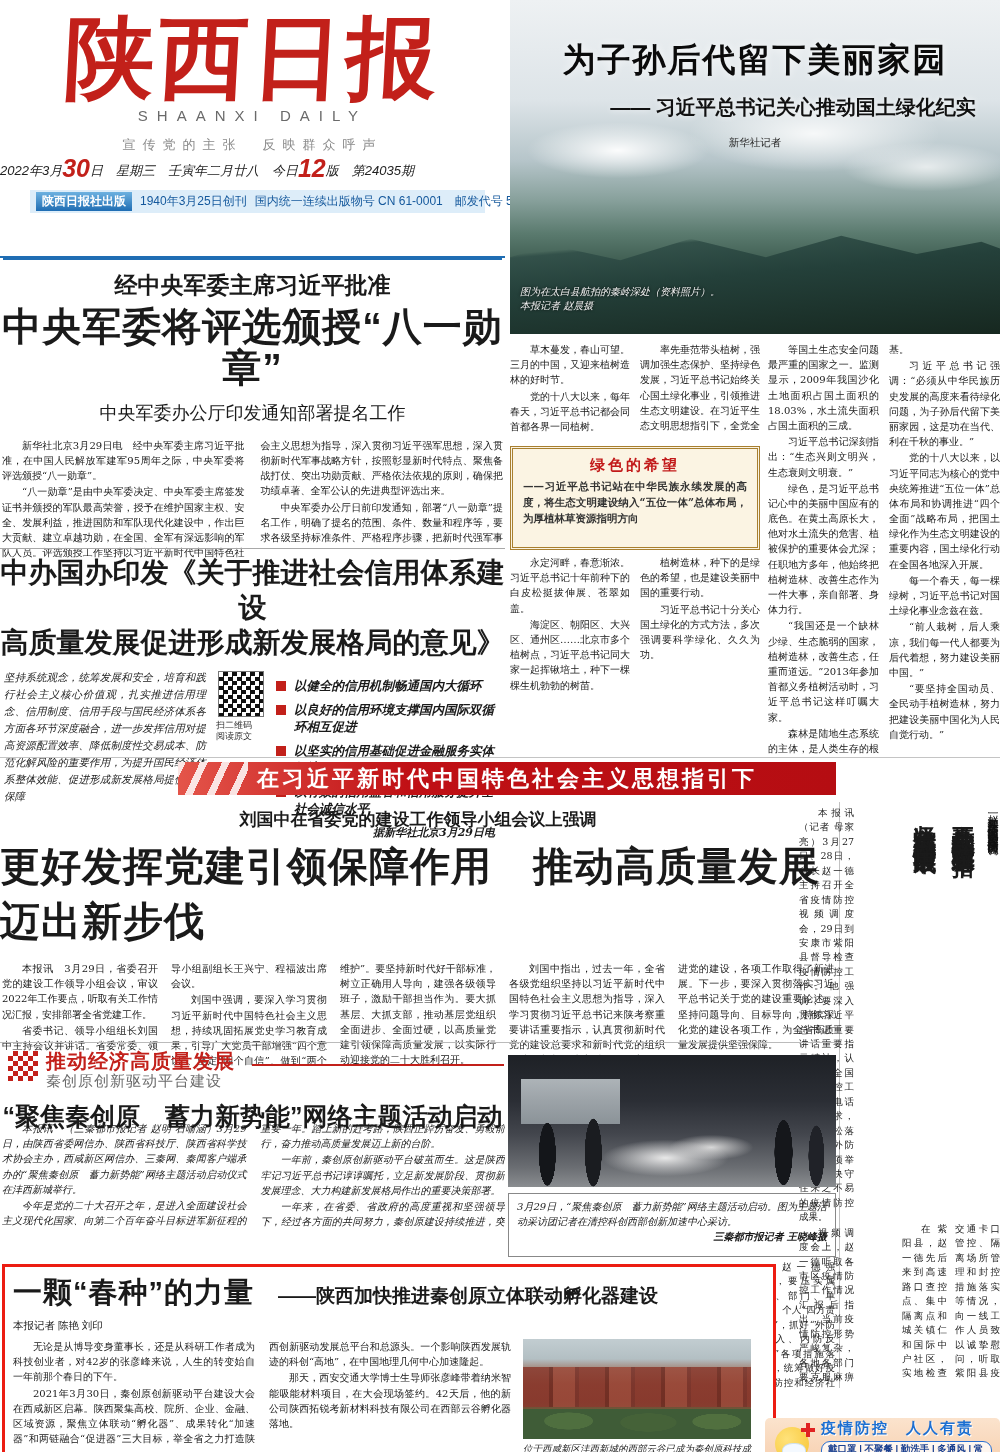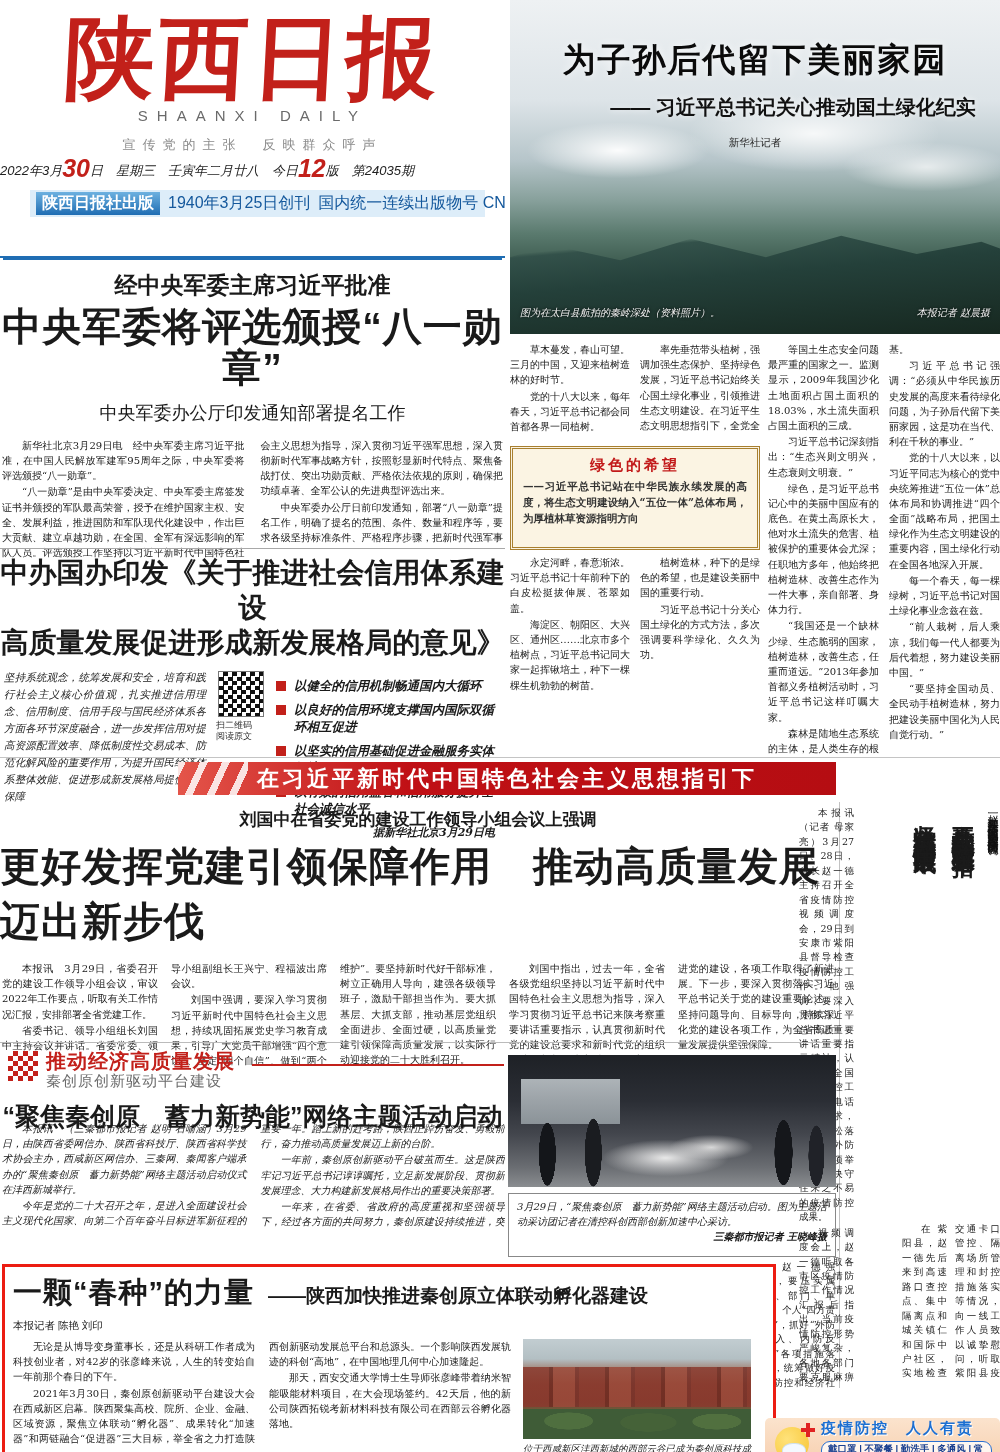--- a/index.html
+++ b/index.html
@@ -10,21 +10,21 @@
   
   .masthead{left:0;top:0;width:505px;height:256px;border-bottom:2px solid #1f6db3;
             box-shadow:0 5px 0 -3px #1f6db3;}
   .logo{margin-top:10px;text-align:center;font-family:"DejaVu Serif",serif;font-weight:bold;
         font-size:90px;line-height:1.05;color:#c2201a;letter-spacing:4px;transform:skewX(-3deg);}
   .logo-latin{margin-top:2px;text-align:center;letter-spacing:9px;font-size:15px;color:#6a6a6a;}
   .slogan{margin-top:12px;text-align:center;font-size:13px;letter-spacing:7px;color:#8a8a8a;}
   .dateline{margin-top:0;font-size:13px;color:#222;font-style:italic;}
   .dateline .big{font-size:25px;color:#c2201a;font-weight:bold;vertical-align:-2px;}
   .infobar{margin:7px 20px 0 30px;background:#ddedf9;display:flex;align-items:center;gap:8px;
-           padding:2px 6px;font-size:16px;color:#14589c;white-space:nowrap;}
+           padding:2px 6px;font-size:12px;color:#14589c;white-space:nowrap;}
   .infobar .pub{background:linear-gradient(180deg,#6db1e0,#1f6db3);color:#fff;padding:1px 6px;font-weight:bold;}
 
   
   .lead{left:0;top:260px;width:505px;height:286px;}
   .lead .kicker{margin-top:10px;text-align:center;font-size:23px;font-weight:700;}
   .lead .head{margin-top:6px;text-align:center;font-size:39px;font-weight:900;letter-spacing:1px;line-height:1.05;}
   .lead .sub{margin-top:12px;text-align:center;font-size:18px;font-weight:400;}
   .bodytext{font-size:10px;line-height:1.52;text-align:justify;color:#191919;
             font-family:"DejaVu Serif",serif;}
   .bodytext p{margin:0 0 1px;text-indent:2em;}
@@ -56,23 +56,23 @@
       radial-gradient(120px 35px at 85% 50%, rgba(255,255,255,.7), transparent 70%),
       linear-gradient(180deg,#eef1f3 0%,#dde4e8 30%,#b6c5ca 48%,#87a09b 60%,#5a7a6e 70%,#3a584c 80%,#253d33 92%,#1c2f27 100%);}
   .fphoto::after{content:"";position:absolute;left:-5%;right:-5%;bottom:0;height:46%;
       background:linear-gradient(175deg,transparent 38%,#33514a 40%,#24403a 58%,#16271f 100%);
       clip-path:polygon(0 55%,12% 42%,25% 52%,38% 38%,52% 50%,66% 36%,80% 48%,92% 40%,100% 50%,100% 100%,0 100%);}
   .fhead{position:absolute;top:38px;width:100%;text-align:center;font-size:33px;font-weight:900;
          color:#0b0b0b;letter-spacing:2px;text-shadow:0 0 8px rgba(255,255,255,.85);z-index:2;}
   .fsub{position:absolute;top:94px;width:100%;text-align:center;font-size:20px;font-weight:700;
         color:#111;text-shadow:0 0 6px rgba(255,255,255,.8);z-index:2;padding-left:38px;}
   .fby{position:absolute;top:136px;width:100%;text-align:center;font-size:10.5px;color:#2a2a2a;z-index:2;}
-  .fcap{position:absolute;bottom:14px;left:10px;right:10px;display:flex;justify-content:space-between;
+  .fcap{position:absolute;bottom:21px;left:10px;right:10px;display:flex;justify-content:center;
         color:#f2f2f2;font-size:10px;font-style:italic;font-family:"DejaVu Serif",serif;
-        text-shadow:0 0 3px #000;z-index:2;}
+        text-shadow:0 0 3px #000;z-index:2;flex-direction:column;}
   .featcols{overflow:hidden;}
   .feat-left{left:510px;top:342px;width:250px;height:416px;}
   .fblockA{column-count:2;column-gap:10px;height:100px;overflow:hidden;}
   .greenbox{margin-top:4px;height:104px;border:3px double #a87f2f;background:#fbf4e3;
             padding:7px 10px;box-sizing:border-box;}
   .greenbox .gt{text-align:center;color:#c21a1a;font-weight:900;font-size:15px;letter-spacing:3px;margin-bottom:4px;}
   .greenbox .gx{font-size:10.5px;font-weight:600;line-height:1.5;color:#333;text-align:justify;
                 font-family:"DejaVu Serif",serif;}
   .fblockB{margin-top:5px;column-count:2;column-gap:10px;height:196px;overflow:hidden;}
   .feat-right{left:768px;top:342px;width:232px;height:416px;column-count:2;column-gap:10px;overflow:hidden;}
@@ -125,21 +125,21 @@
         radial-gradient(15px 54px at 84% 58%, #15171b 60%, transparent 61%),
         radial-gradient(13px 50px at 94% 62%, #202228 60%, transparent 61%);}
   .qcap{position:absolute;left:508px;top:150px;width:328px;height:64px;border:1px solid #888;
         box-sizing:border-box;padding:5px 8px;font-size:10px;font-style:italic;line-height:1.5;
         font-family:"DejaVu Serif",serif;text-align:justify;}
   .qcap .cr{font-weight:700;float:right;}
 
   
   .seed{left:2px;top:1264px;width:752px;height:186px;border:3px solid #ec1c12;padding:4px 8px;
         box-sizing:content-box;overflow:hidden;background:#fff;}
-  .shead{display:flex;align-items:baseline;gap:14px;margin-top:2px;}
+  .shead{display:flex;align-items:baseline;gap:24px;margin-top:2px;}
   .shead .m{font-size:29px;font-weight:900;letter-spacing:1px;}
   .shead .s{font-size:19px;font-weight:700;}
   .sby{font-size:10.5px;margin-top:6px;color:#222;}
   .scontent{display:flex;gap:12px;margin-top:6px;}
   .stext{width:498px;height:116px;column-count:2;column-gap:14px;overflow:hidden;}
   .sphotow{width:228px;}
   .sphoto{width:228px;height:100px;overflow:hidden;position:relative;
      background:linear-gradient(180deg,#c2cdd1 0%,#b3bfc3 20%,#a3887b 30%,#8a4a38 45%,#7d3b2c 62%,#5d7a4a 80%,#43603b 100%);}
   .sphoto::before{content:"";position:absolute;left:0;right:0;top:28%;height:40%;
      background:repeating-linear-gradient(90deg,#8a3a2e 0 26px,#6f2c22 26px 30px,#9c4a3a 30px 52px,#7a332a 52px 56px);opacity:.85;}

